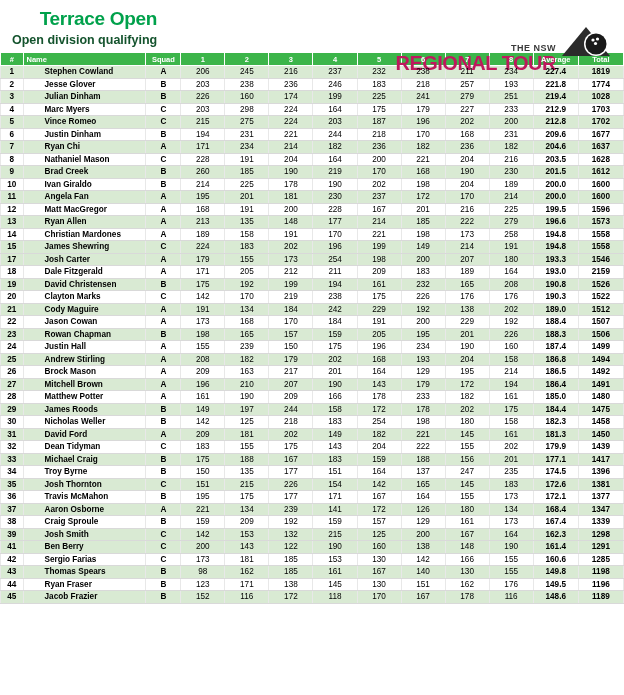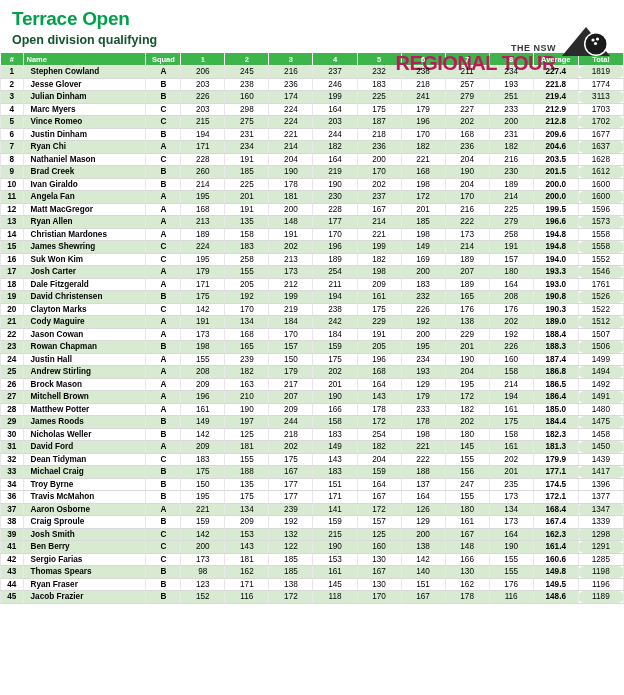--- a/index.html
+++ b/index.html
@@ -26,20 +26,21 @@
     align-items: flex-start;
     justify-content: space-between;
     padding: 8px 10px 4px 12px;
     height: 52px;
     box-sizing: border-box;
   }
   .titles {
     display: flex;
     flex-direction: column;
     gap: 2px;
+    text-align: right;
   }
   .event-title {
     font-size: 19px;
     font-weight: bold;
     color: #00a14b;
     letter-spacing: -0.3px;
     line-height: 22px;
   }
   .event-subtitle {
     font-size: 12.5px;
@@ -111,28 +112,27 @@
     box-sizing: border-box;
     white-space: nowrap;
     overflow: hidden;
   }
   table.results tbody tr td:first-child {
     border-left: 0.5px solid #e8e8e8;
     font-weight: bold;
   }
   table.results tbody td.name-col {
     font-weight: bold;
-    padding-left: 7px;
+    padding-left: 21px;
   }
   table.results tbody td.squad-col {
     font-weight: bold;
   }
   table.results tbody td.total-col {
-    font-weight: normal;
-    border-radius: 6px;
+    font-weight: bold;
   }
   table.results tbody td.avg-col {
     font-weight: bold;
   }
   .stripe-green {
     background: #d9ead3;
   }
   .stripe-white {
     background: #ffffff;
   }
@@ -241,21 +241,21 @@
           <td class="squad-col">B</td>
           <td>226</td>
           <td>160</td>
           <td>174</td>
           <td>199</td>
           <td>225</td>
           <td>241</td>
           <td>279</td>
           <td>251</td>
           <td class="avg-col">219.4</td>
-          <td class="total-col">3113</td>
+          <td class="total-col">1028</td>
         </tr>
         <tr class="stripe-white">
           <td>4</td>
           <td class="name-col">Marc Myers</td>
           <td class="squad-col">C</td>
           <td>203</td>
           <td>298</td>
           <td>224</td>
           <td>164</td>
           <td>175</td>
@@ -423,35 +423,20 @@
           <td>183</td>
           <td>202</td>
           <td>196</td>
           <td>199</td>
           <td>149</td>
           <td>214</td>
           <td>191</td>
           <td class="avg-col">194.8</td>
           <td class="total-col">1558</td>
         </tr>
-        <tr class="stripe-white">
-          <td>16</td>
-          <td class="name-col">Suk Won Kim</td>
-          <td class="squad-col">C</td>
-          <td>195</td>
-          <td>258</td>
-          <td>213</td>
-          <td>189</td>
-          <td>182</td>
-          <td>169</td>
-          <td>189</td>
-          <td>157</td>
-          <td class="avg-col">194.0</td>
-          <td class="total-col">1552</td>
-        </tr>
         <tr class="stripe-green">
           <td>17</td>
           <td class="name-col">Josh Carter</td>
           <td class="squad-col">A</td>
           <td>179</td>
           <td>155</td>
           <td>173</td>
           <td>254</td>
           <td>198</td>
           <td>200</td>
@@ -466,21 +451,21 @@
           <td class="squad-col">A</td>
           <td>171</td>
           <td>205</td>
           <td>212</td>
           <td>211</td>
           <td>209</td>
           <td>183</td>
           <td>189</td>
           <td>164</td>
           <td class="avg-col">193.0</td>
-          <td class="total-col">1761</td>
+          <td class="total-col">2159</td>
         </tr>
         <tr class="stripe-green">
           <td>19</td>
           <td class="name-col">David Christensen</td>
           <td class="squad-col">B</td>
           <td>175</td>
           <td>192</td>
           <td>199</td>
           <td>194</td>
           <td>161</td>
@@ -708,20 +693,35 @@
           <td>135</td>
           <td>177</td>
           <td>151</td>
           <td>164</td>
           <td>137</td>
           <td>247</td>
           <td>235</td>
           <td class="avg-col">174.5</td>
           <td class="total-col">1396</td>
         </tr>
+        <tr class="stripe-green">
+          <td>35</td>
+          <td class="name-col">Josh Thornton</td>
+          <td class="squad-col">C</td>
+          <td>151</td>
+          <td>215</td>
+          <td>226</td>
+          <td>154</td>
+          <td>142</td>
+          <td>165</td>
+          <td>145</td>
+          <td>183</td>
+          <td class="avg-col">172.6</td>
+          <td class="total-col">1381</td>
+        </tr>
         <tr class="stripe-white">
           <td>36</td>
           <td class="name-col">Travis McMahon</td>
           <td class="squad-col">B</td>
           <td>195</td>
           <td>175</td>
           <td>177</td>
           <td>171</td>
           <td>167</td>
           <td>164</td>

